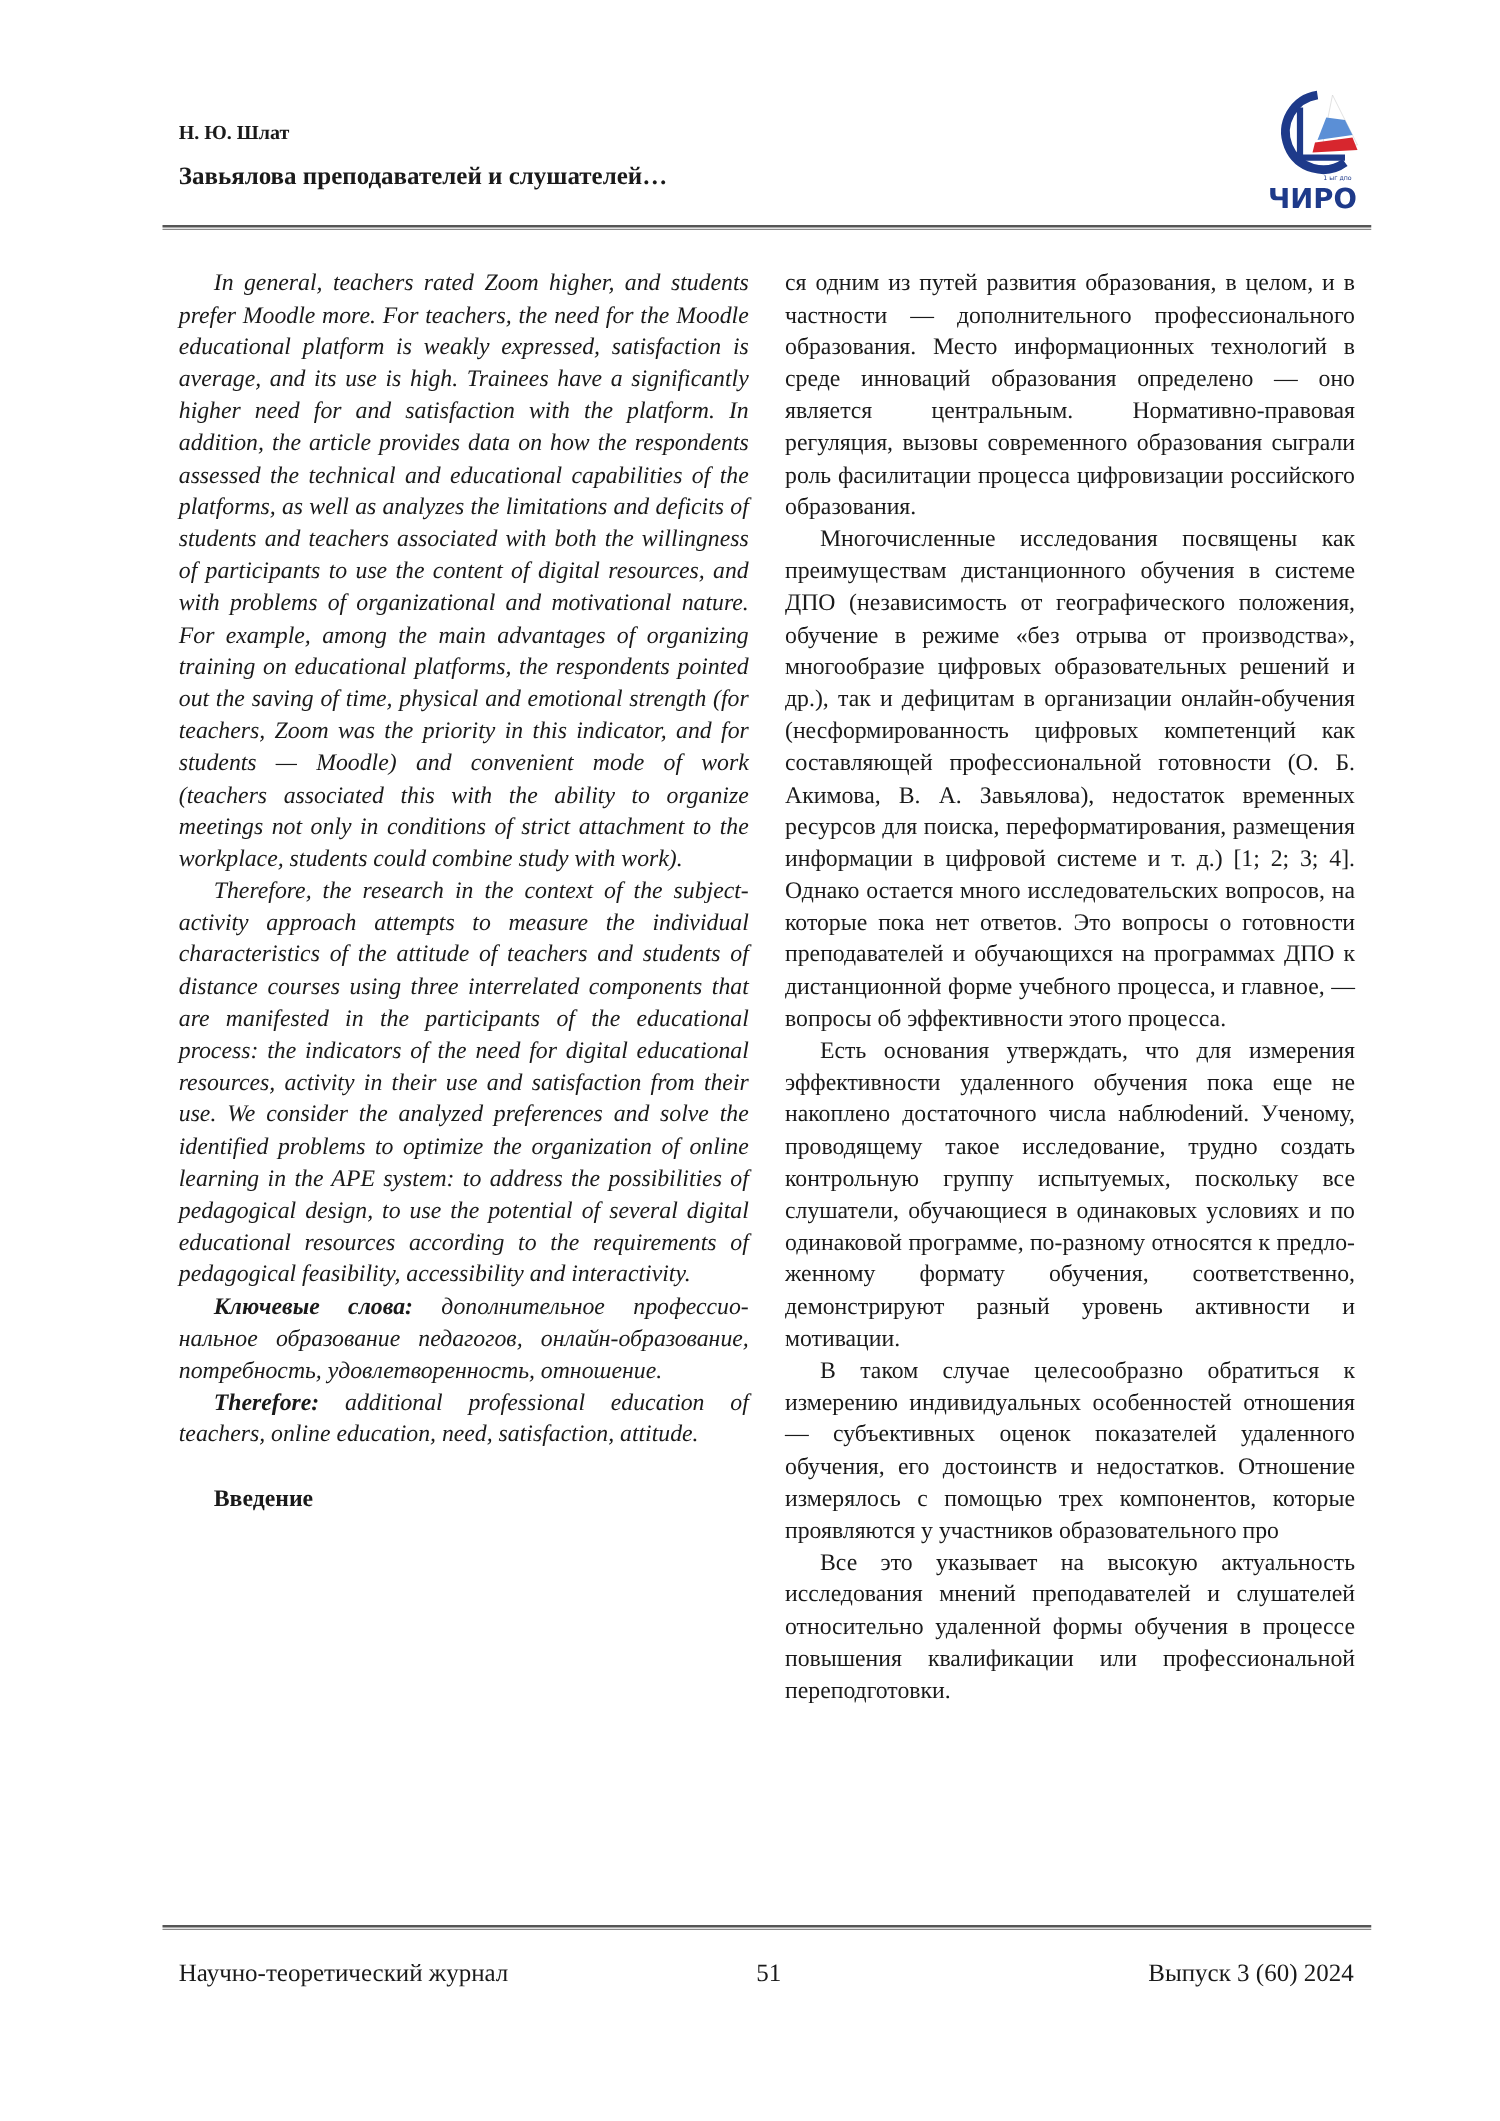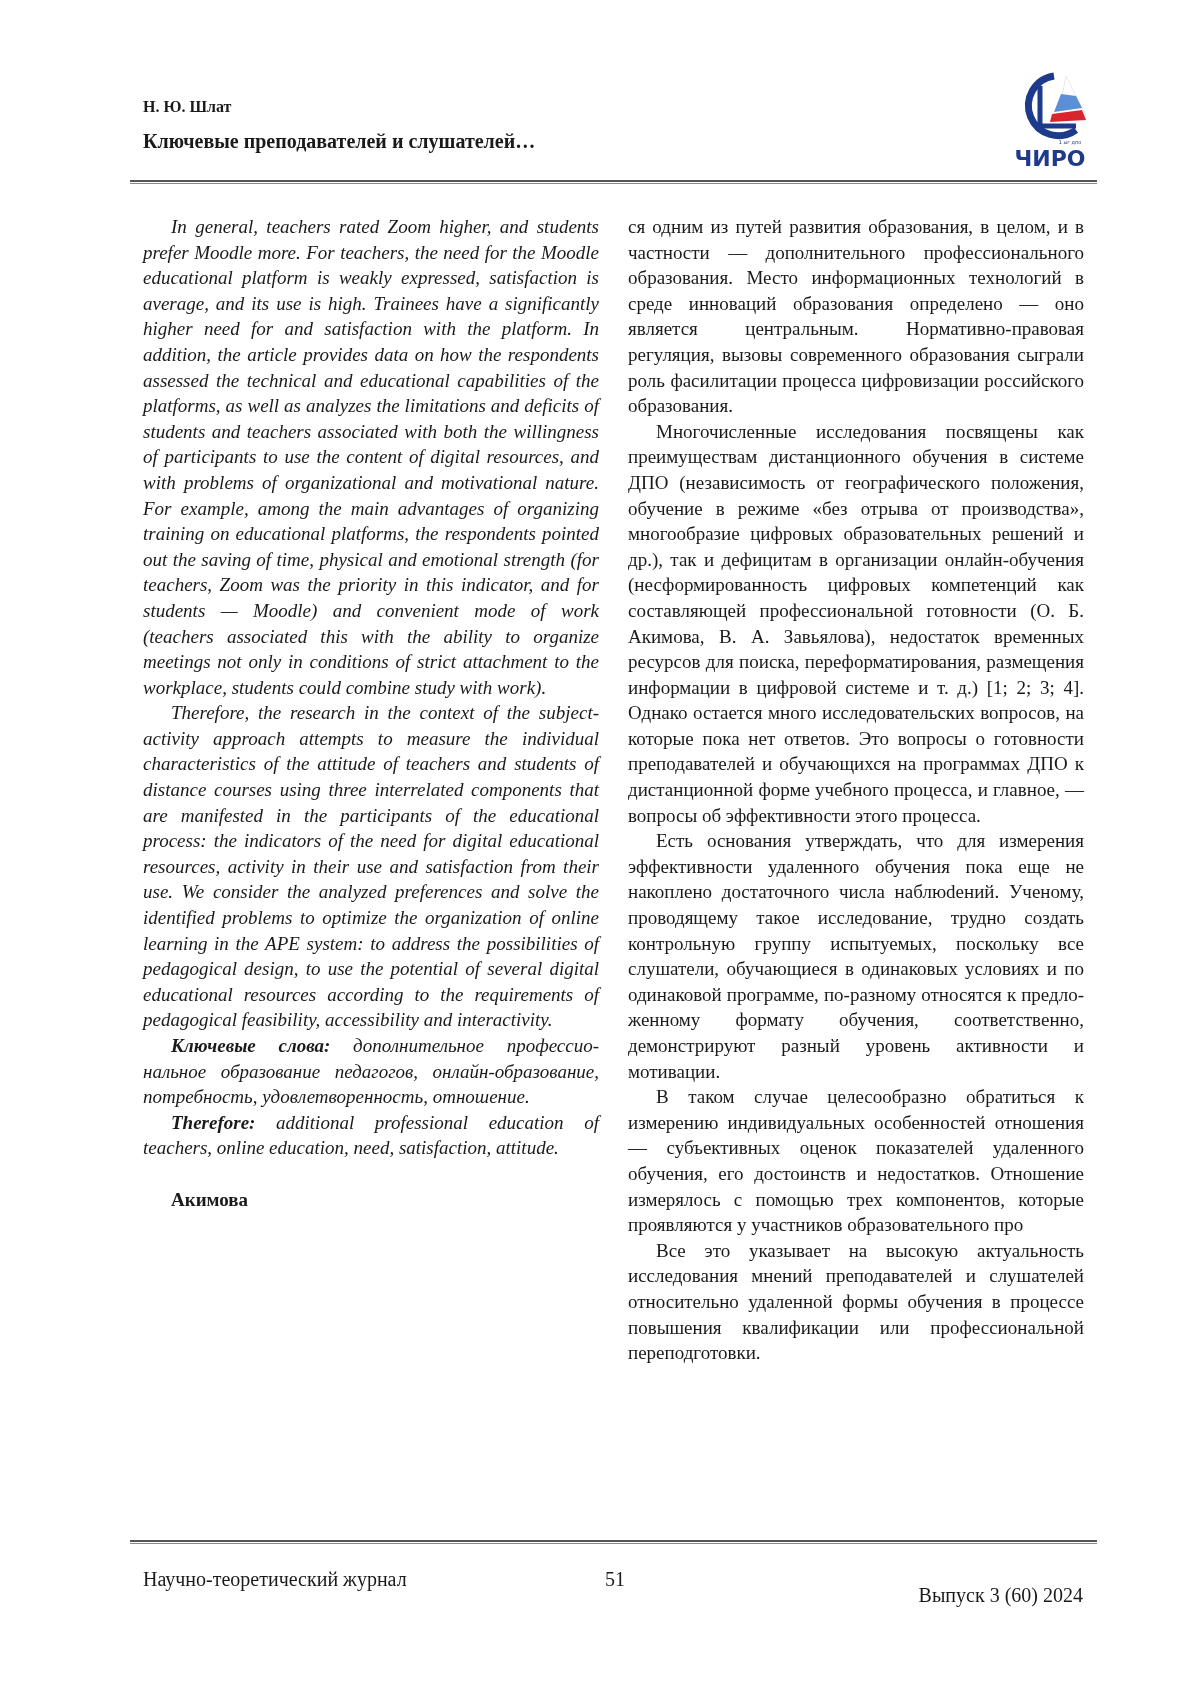--- a/index.html
+++ b/index.html
@@ -19,28 +19,28 @@
     .col.left { left: 143px; }
     .col.right { left: 628px; }
     .col p { margin: 0; text-indent: 28px; }
     .ital { font-style: italic; }
     .kw-label { font-weight: bold; font-style: italic; }
     .intro-head { font-weight: bold; margin-top: 25.6px !important; text-indent: 28px; }
 
     .footer { position: absolute; top: 1568px; font-size: 20px; }
     .footer.left { left: 143px; }
     .footer.center { left: 605px; }
-    .footer.right { right: 117px; margin-top: 16px; }
+    .footer.right { right: 117px; }
   </style>
 </head>
 <body class="serif">
 
 <div>
   <div class="hdr-author">Н. Ю. Шлат</div>
-  <div class="hdr-title">Ключевые преподавателей и слушателей…</div>
+  <div class="hdr-title">Завьялова преподавателей и слушателей…</div>
 
   <div class="logo">
     <svg width="80" height="105" viewBox="0 0 80 105">
       <path d="M44 8 A30 30 0 1 0 66 62" fill="none" stroke="#1e3a8a" stroke-width="7"></path>
       <path d="M30 18 L30 58 L66 58" fill="none" stroke="#1e3a8a" stroke-width="5"></path>
       <polygon points="56,8 76,48 48,48" fill="#ffffff" stroke="#d0d0d0" stroke-width="0.5"></polygon>
       <polygon points="51,26 66,28 72,40 44,44" fill="#5b8fd6"></polygon>
       <polygon points="42,46 72,42 76,52 40,54" fill="#d7262e"></polygon>
       <text x="60" y="76" font-size="5" fill="#1e3a8a" text-anchor="middle" font-family="DejaVu Sans, sans-serif">1 ыг дпо</text>
       <text x="40" y="98" font-size="22" font-weight="bold" fill="#1e3a8a" text-anchor="middle" font-family="DejaVu Sans, sans-serif">ЧИРО</text>
@@ -48,21 +48,21 @@
   </div>
 </div>
 
 <div class="rule top"></div>
 
 <div class="col left">
   <p class="ital">In general, teachers rated Zoom higher, and students prefer Moodle more. For teachers, the need for the Moodle educational platform is weakly expressed, satisfaction is average, and its use is high. Trainees have a significantly higher need for and satisfaction with the platform. In addition, the article provides data on how the respondents assessed the technical and educa­tional capabilities of the platforms, as well as analyzes the limitations and deficits of students and teachers associated with both the willing­ness of participants to use the content of digital resources, and with problems of organizational and motivational nature. For example, among the main advantages of organizing training on educational platforms, the respondents pointed out the saving of time, physical and emotional strength (for teachers, Zoom was the priority in this indicator, and for students — Moodle) and convenient mode of work (teachers associated this with the ability to organize meetings not on­ly in conditions of strict attachment to the work­place, students could combine study with work).</p>
   <p class="ital">Therefore, the research in the context of the subject-activity approach attempts to measure the individual characteristics of the attitude of teach­ers and students of distance courses using three interrelated components that are manifested in the participants of the educational process: the indicators of the need for digital educational re­sources, activity in their use and satisfaction from their use. We consider the analyzed preferences and solve the identified problems to optimize the organization of online learning in the APE sys­tem: to address the possibilities of pedagogical design, to use the potential of several digital edu­cational resources according to the requirements of pedagogical feasibility, accessibility and inter­activity.</p>
   <p class="ital"><span class="kw-label">Ключевые слова:</span><span> дополнительное профессио­нальное образование педагогов, онлайн-образование, потребность, удовлетворенность, отношение.</span></p>
   <p class="ital"><span class="kw-label">Therefore:</span><span> additional professional education of teachers, online education, need, satisfac­tion, attitude.</span></p>
-  <p class="intro-head">Акимова</p>
+  <p class="intro-head">Введение</p>
 </div>
 
 <div class="col right">
   <p style="text-indent:0">ся одним из путей развития образования, в це­лом, и в частности — дополнительного профес­сионального образования. Место информаци­онных технологий в среде инноваций образо­вания определено — оно является централь­ным. Нормативно-правовая регуляция, вызовы современного образования сыграли роль фаси­литации процесса цифровизации российского образования.</p>
   <p>Многочисленные исследования посвящены как преимуществам дистанционного обучения в системе ДПО (независимость от географиче­ского положения, обучение в режиме «без от­рыва от производства», многообразие цифро­вых образовательных решений и др.), так и де­фицитам в организации онлайн-обучения (не­сформированность цифровых компетенций как составляющей профессиональной готовности (О. Б. Акимова, В. А. Завьялова), недостаток временных ресурсов для поиска, переформати­рования, размещения информации в цифровой системе и т. д.) [1; 2; 3; 4]. Однако остается много исследовательских вопросов, на которые пока нет ответов. Это вопросы о готовности преподавателей и обучающихся на программах ДПО к дистанционной форме учебного процес­са, и главное, — вопросы об эффективности этого процесса.</p>
   <p>Есть основания утверждать, что для измере­ния эффективности удаленного обучения пока еще не накоплено достаточного числа наблю­dений. Ученому, проводящему такое исследо­вание, трудно создать контрольную группу ис­пытуемых, поскольку все слушатели, обучаю­щиеся в одинаковых условиях и по одинаковой программе, по-разному относятся к предло­женному формату обучения, соответственно, демонстрируют разный уровень активности и мотивации.</p>
   <p>В таком случае целесообразно обратиться к измерению индивидуальных особенностей отношения — субъективных оценок показа­телей удаленного обучения, его достоинств и недостатков. Отношение измерялось с по­мощью трех компонентов, которые проявля­ются у участников образовательного про­</p>
   <p>Все это указывает на высокую актуальность исследования мнений преподавателей и слуша­телей относительно удаленной формы обуче­ния в процессе повышения квалификации или профессиональной переподготовки.</p>
 </div>
 

